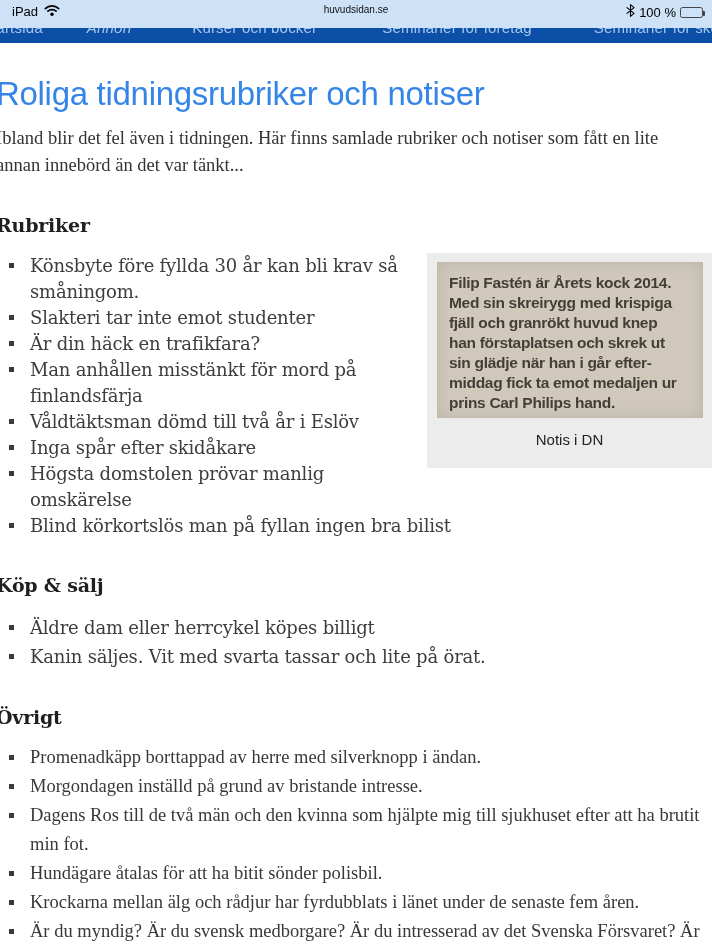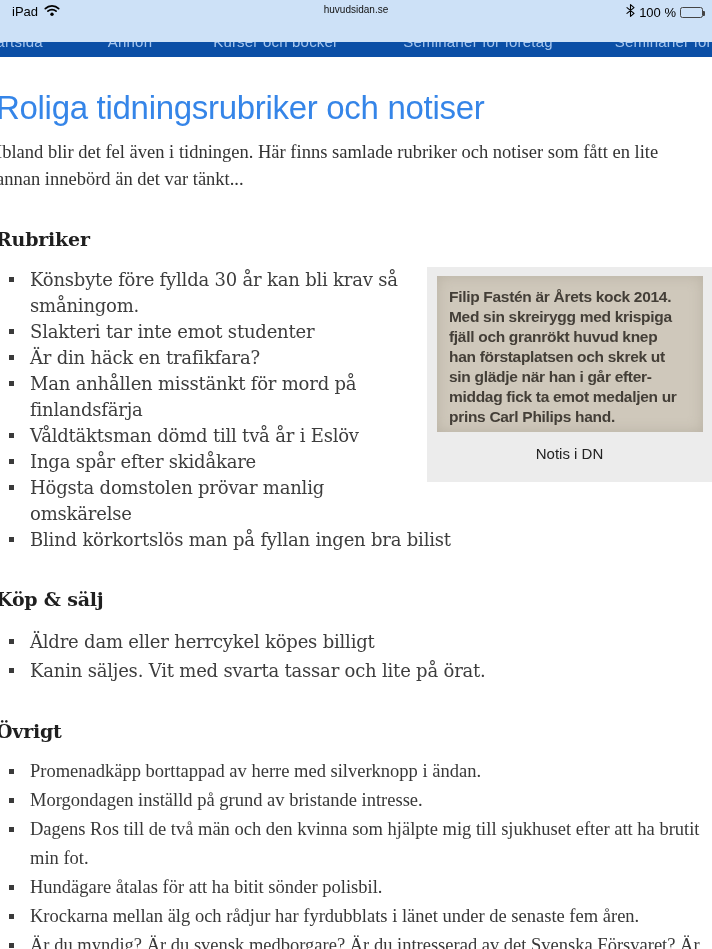--- a/index.html
+++ b/index.html
@@ -6,21 +6,21 @@
   html,body { width:712px; height:949px; }
   body {
     background:#ffffff;
     overflow:hidden;
     font-family:"Liberation Sans", sans-serif;
     -webkit-font-smoothing:antialiased;
   }
 
   
   .status-bar{
-    position:relative; height:42px; background:#cde1f7;
+    position:relative; height:28px; background:#cde1f7;
     display:flex; align-items:flex-start; justify-content:space-between;
     padding:4px 9px 0 12px; color:#000;
   }
   .sb-left{ display:flex; align-items:center; gap:6px; font-size:13px; }
   .sb-center{
     position:absolute; left:0; right:0; top:3px; text-align:center; pointer-events:none;
   }
   .sb-time{ font-size:13px; font-weight:700; letter-spacing:.2px; }
   .sb-site{ font-size:10px; margin-top:1px; color:#111; }
   .sb-right{ display:flex; align-items:center; gap:4px; font-size:13px; }
@@ -31,21 +31,21 @@
   
   .nav-bar{
     height:15px; background:#0b4fa6; overflow:hidden; position:relative;
   }
   .nav-row{ display:flex; position:relative; top:-9px; white-space:nowrap; }
   .nav-item{
     font-size:15px; line-height:18px; color:#a6c6ee; letter-spacing:.2px;
     text-decoration:none; display:inline-block;
   }
   .nav-item:nth-child(1){ margin-left:-8px; }
-  .nav-item:nth-child(2){ margin-left:65px; }
+  .nav-item:nth-child(2){ margin-left:44px;font-style:italic; }
   .nav-item:nth-child(3){ margin-left:61px; }
   .nav-item:nth-child(4){ margin-left:65px; }
   .nav-item:nth-child(5){ margin-left:62px; }
 
   
   .content{ margin-left:-4px; width:716px; }
   h1.page-title{
     margin-top:32px; font-size:33px; line-height:38px; font-weight:400;
     color:#3585e8; letter-spacing:-.3px; font-family:"Liberation Sans", sans-serif;
   }

